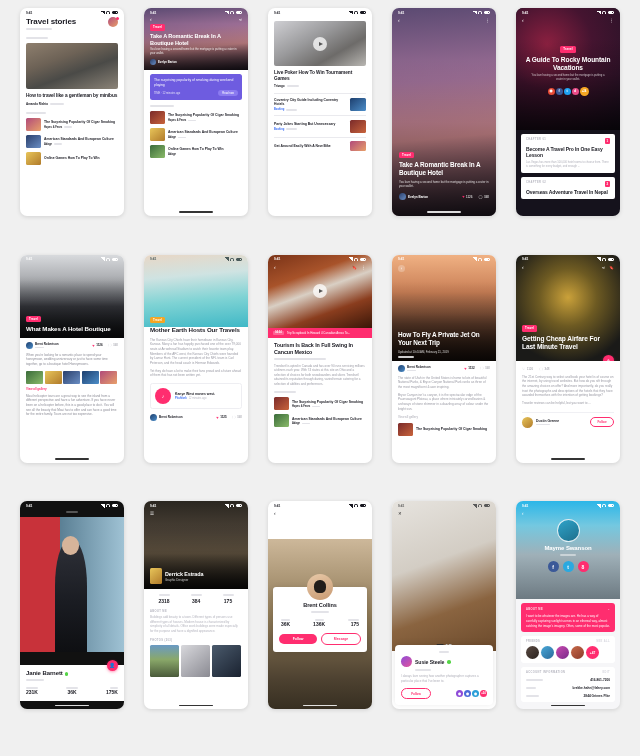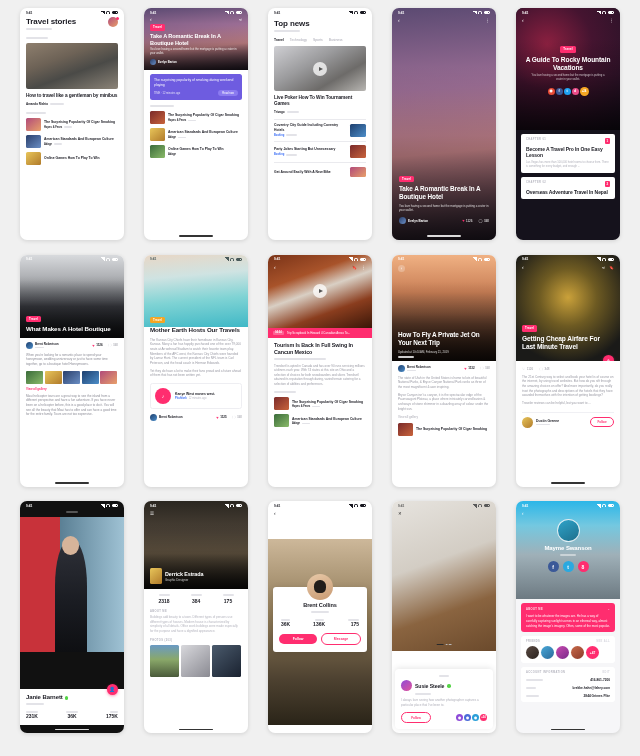--- a/index.html
+++ b/index.html
@@ -12,21 +12,21 @@
   .grid{
     width:640px; height:756px;
     display:grid;
     grid-template-columns:repeat(5,1fr);
     grid-template-rows:repeat(3,1fr);
     column-gap:0px; row-gap:0px;
     padding:8px 10px;
   }
   .cell{ display:flex; align-items:flex-start; justify-content:center; }
   .phone{
-    width:104px; height:232px;
+    width:104px; height:208px;
     background:#fff;
     border-radius:7px;
     overflow:hidden;
     position:relative;
     box-shadow:0 1px 4px rgba(0,0,0,.13);
     font-size:3.6px;
     color:#1a1a22;
   }
   
   .sb{ height:9px; display:flex; align-items:center; justify-content:space-between;
@@ -244,30 +244,20 @@
   <div class="cell">
   <div class="phone">
     <div class="sb">
       <span>9:41</span>
       <span class="r">
             <i class="sig"></i>
             <i class="wifi"></i>
             <i class="bat"></i>
           </span>
     </div>
-    <div style="padding:2px 6px 0;">
-      <div class="hd" style="font-size:8px;">Top news</div>
-      <span class="skel sm" style="width:26px;margin-top:2px;"></span>
-      <div class="row" style="gap:6px;margin-top:6px;align-items:baseline;">
-        <span style="font-size:3.4px;font-weight:bold;">Travel</span>
-        <span class="muted" style="font-size:3.4px;">Technology</span>
-        <span class="muted" style="font-size:3.4px;">Sports</span>
-        <span class="muted" style="font-size:3.4px;">Business</span>
-      </div>
-    </div>
     <div class="ph p-snow" style="height:45px;margin:4px 6px 0;border-radius:2px;display:flex;align-items:center;justify-content:center;">
       <span class="pbtn"></span>
     </div>
     <div style="padding:4px 6px 0;">
       <div class="hd" style="font-size:4.8px;line-height:1.25;">Live Poker How To Win Tournament Games</div>
       <div class="row" style="gap:2px;margin-top:2.5px;">
         <span style="font-size:3px;font-weight:bold;">Trivago</span>
         <span class="skel sm" style="width:12px;"></span>
       </div>
     </div>

